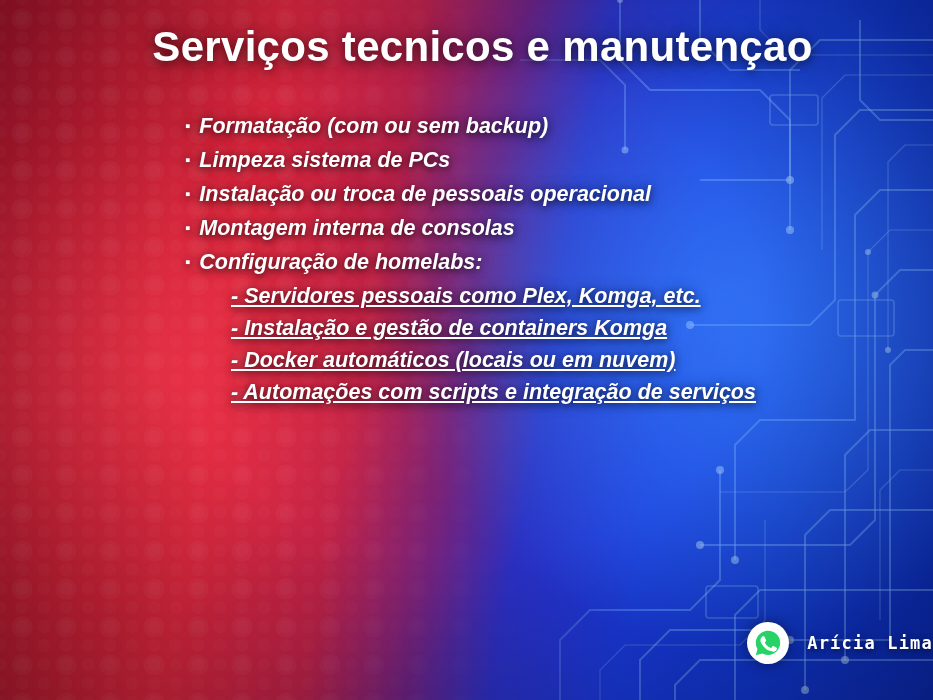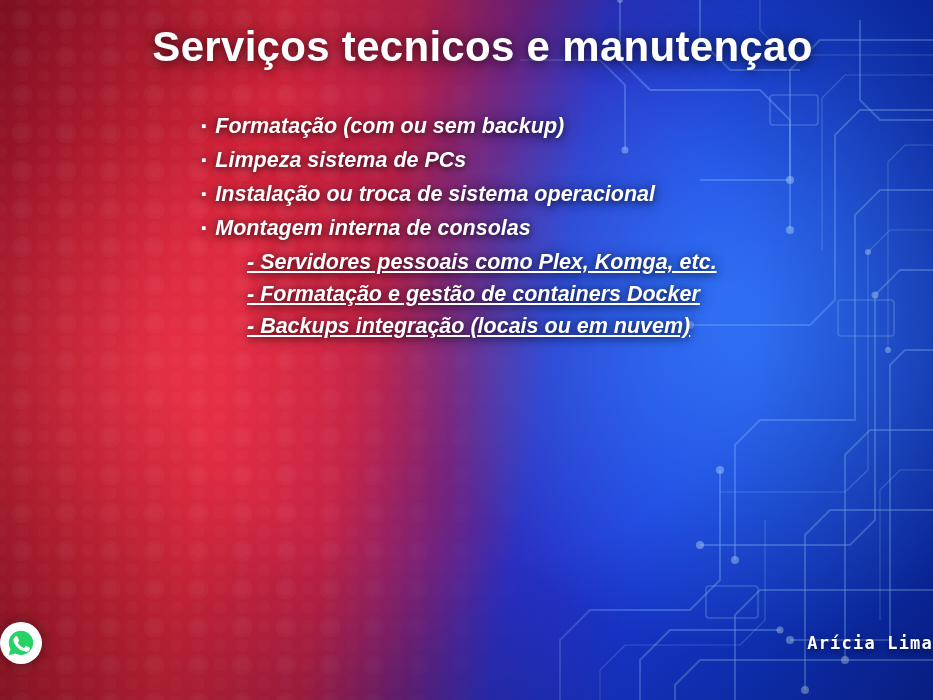--- a/index.html
+++ b/index.html
@@ -90,21 +90,21 @@
     font-size: 42px;
     font-weight: bold;
     line-height: 1.18;
     letter-spacing: 0.3px;
     padding: 22px 58px 0 90px;
     text-shadow: 0 2px 10px rgba(0,0,0,0.55), 0 0 26px rgba(0,0,0,0.35);
     box-sizing: border-box;
   }
 
   .list {
-    margin: 38px 0 0 16px;
+    margin: 38px 0 0 0;
     padding: 0 52px 0 185px;
     box-sizing: border-box;
   }
 
   .line {
     color: #ffffff;
     font-size: 21.5px;
     font-weight: bold;
     font-style: italic;
     line-height: 32px;
@@ -124,21 +124,21 @@
     text-decoration: underline;
   }
 
   .footer {
     position: absolute;
     left: 0;
     bottom: 36px;
     width: 100%;
     display: flex;
     align-items: center;
-    justify-content: space-between;
+    justify-content: flex-end;
     gap: 18px;
   }
 
   .wa-badge {
     width: 42px;
     height: 42px;
     border-radius: 50%;
     background: #ffffff;
     display: flex;
     align-items: center;
@@ -219,25 +219,27 @@
   <div class="glow-right"></div>
   <div class="vignette"></div>
 
   <div class="content">
 
     <div class="title">Serviços tecnicos e manutençao</div>
 
     <div class="list">
       <div class="line bullet">Formatação (com ou sem backup)</div>
       <div class="line bullet">Limpeza sistema de PCs</div>
-      <div class="line bullet">Instalação ou troca de sistema operacional</div>
+      <div class="line bullet">Instalação ou troca de pessoais operacional</div>
       <div class="line bullet">Montagem interna de consolas</div>
+      <div class="line bullet">Configuração de homelabs:</div>
       <div class="line sub">- Servidores pessoais como Plex, Komga, etc.</div>
-      <div class="line sub">- Formatação e gestão de containers Docker</div>
-      <div class="line sub">- Backups integração (locais ou em nuvem)</div>
+      <div class="line sub">- Instalação e gestão de containers Komga</div>
+      <div class="line sub">- Docker automáticos (locais ou em nuvem)</div>
+      <div class="line sub">- Automações com scripts e integração de serviços</div>
     </div>
 
     <div class="footer">
       <div class="wa-badge">
         <svg width="30" height="30" viewBox="0 0 32 32" aria-hidden="true">
           <path fill="#25D366" d="M16 3C8.8 3 3 8.8 3 16c0 2.3.6 4.5 1.8 6.4L3 29l6.8-1.8c1.8 1 3.9 1.5 6.2 1.5 7.2 0 13-5.8 13-13S23.2 3 16 3z"></path>
           <path fill="#ffffff" d="M12.3 9.6c-.3-.7-.6-.7-.9-.7h-.8c-.3 0-.8.1-1.2.6s-1.5 1.5-1.5 3.6 1.6 4.2 1.8 4.5c.2.3 3 4.8 7.4 6.5 3.6 1.4 4.4 1.1 5.2 1.1.8-.1 2.5-1 2.9-2 .4-1 .4-1.8.3-2-.1-.2-.4-.3-.8-.5s-2.5-1.2-2.9-1.4c-.4-.1-.7-.2-.9.2-.3.4-1 1.4-1.3 1.6-.2.3-.5.3-.9.1s-1.8-.7-3.5-2.2c-1.3-1.1-2.1-2.6-2.4-3-.2-.4 0-.6.2-.8.2-.2.4-.5.6-.7.2-.2.3-.4.4-.7.1-.3 0-.5-.1-.7-.1-.2-.9-2.2-1.2-3z"></path>
         </svg>
       </div>
       <div>

